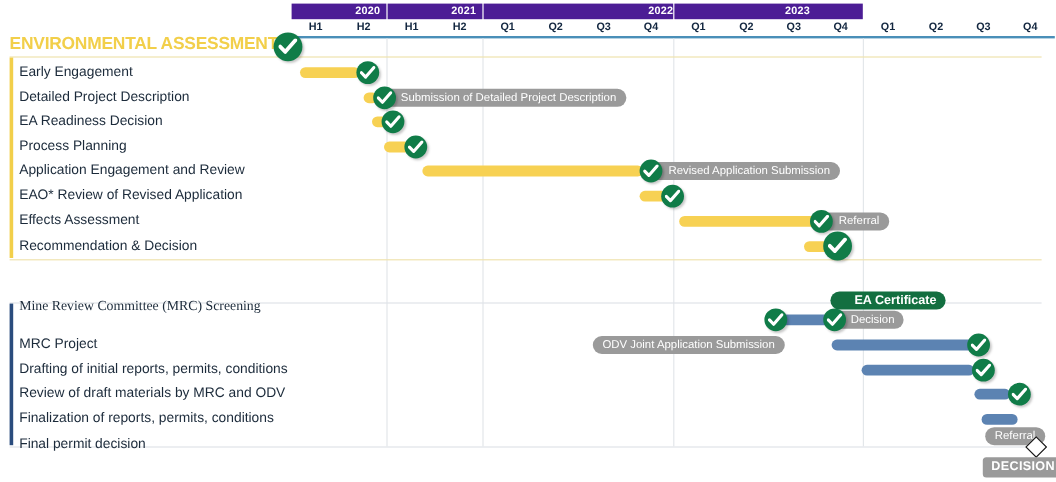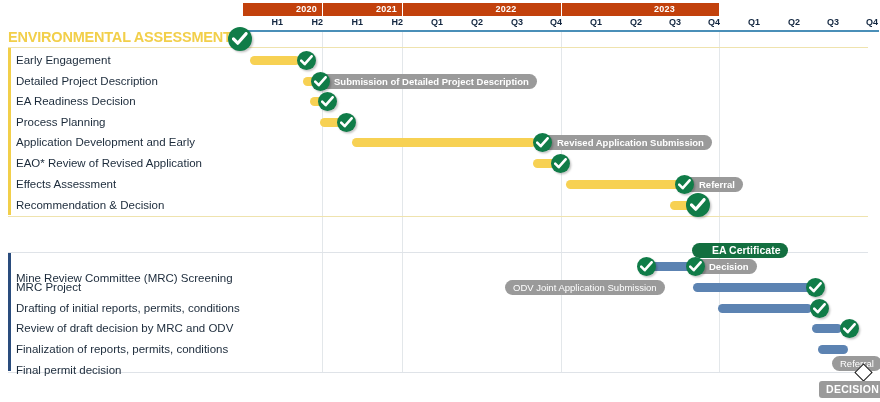--- a/index.html
+++ b/index.html
@@ -13,32 +13,32 @@
   #chart {
     position: relative;
     width: 880px; height: 402px;
     background: #ffffff;
   }
 
   
   .tl-years { position: absolute; left: 243px; top: 3px; height: 13px; width: 635px; }
   .yr {
     position: absolute; top: 0; height: 13px;
-    background: #c2410c;
+    background: #4c1d95;
     color: #ffffff;
     font-size: 9px; font-weight: bold;
     line-height: 13px; text-align: center;
     letter-spacing: .2px;
     padding-left: 48px;
   }
   .tl-periods { position: absolute; left: 243px; top: 16px; height: 14px; width: 635px; }
   .pd {
     position: absolute; top: 0; height: 16px;
     color: #12263f; font-size: 9px; font-weight: bold;
-    line-height: 13px; text-align: right;
+    line-height: 13px; text-align: center;
   }
   .tl-rule {
     position: absolute; left: 243px; top: 30px; width: 636px; height: 2px;
     background: #4a8fb8;
   }
 
   
   .vgrid { position: absolute; top: 31px; width: 1px; background: #e3e7ea; }
 
   
@@ -90,23 +90,23 @@
   .check-lg svg { left: 4px; top: 4.5px; transform: scale(1.22); transform-origin: 0 0; }
 
   
   .pill {
     position: absolute; top: 3px; height: 15px;
     border-radius: 8px;
     padding: 0 8px 0 16px;
     font-size: 9.5px; line-height: 15px;
     white-space: nowrap;
   }
-  .pill-grey { background: #9a9a9a; color: #ffffff; font-weight: bold; }
+  .pill-grey { background: #9a9a9a; color: #ffffff; }
   .pill-green { background: #136f40; color: #ffffff; font-weight: bold; font-size: 10.5px; padding-left: 20px; }
-  .pill-plain { background: #9a9a9a; color: #ffffff; padding: 0 8px; margin-left: 11px; }
+  .pill-plain { background: #9a9a9a; color: #ffffff; padding: 0 8px; }
 
   
   .diamond {
     position: absolute;
     width: 13px; height: 13px;
     border: 1.6px solid #1b1b1b;
     background: #ffffff;
     transform: rotate(45deg);
   }
   .decision-pill {
@@ -123,21 +123,21 @@
   }
 </style>
 </head>
 <body>
 
 <div id="chart">
 
   <div class="tl-years" id="tl-years">
       <div class="yr" style="left: 0px; width: 79px;">2020</div>
       <div class="yr" style="left: 80px; width: 79px;">2021</div>
-      <div class="yr" style="left: 160px; width: 158px;">2022</div>
+      <div class="yr" style="left: 160px; width: 158px; text-align: right;">2022</div>
       <div class="yr" style="left: 319px; width: 157px;">2023</div>
     </div>
   <div class="tl-periods" id="tl-periods">
       <div class="pd" style="left: 0px; width: 40px;">H1</div>
       <div class="pd" style="left: 40px; width: 40px;">H2</div>
       <div class="pd" style="left: 80px; width: 40px;">H1</div>
       <div class="pd" style="left: 120px; width: 40px;">H2</div>
       <div class="pd" style="left: 160px; width: 40px;">Q1</div>
       <div class="pd" style="left: 200px; width: 40px;">Q2</div>
       <div class="pd" style="left: 240px; width: 40px;">Q3</div>
@@ -176,42 +176,42 @@
       <div class="row" style="top: 71px;">
         <div class="row-label">Detailed Project Description</div>
       </div>
       <div class="row" style="top: 91px;">
         <div class="row-label">EA Readiness Decision</div>
       </div>
       <div class="row" style="top: 112px;">
         <div class="row-label">Process Planning</div>
       </div>
       <div class="row" style="top: 132px;">
-        <div class="row-label">Application Development and Early</div>
+        <div class="row-label">Application Engagement and Review</div>
       </div>
       <div class="row" style="top: 153px;">
         <div class="row-label">EAO* Review of Revised Application</div>
       </div>
       <div class="row" style="top: 174px;">
         <div class="row-label">Effects Assessment</div>
       </div>
       <div class="row" style="top: 195px;">
         <div class="row-label">Recommendation &amp; Decision</div>
       </div>
-      <div class="row" style="top: 268px;">
+      <div class="row" style="top: 245px; font-family: Liberation Serif, serif;">
         <div class="row-label">Mine Review Committee (MRC) Screening</div>
       </div>
       <div class="row" style="top: 277px;">
         <div class="row-label">MRC Project</div>
       </div>
       <div class="row" style="top: 298px;">
         <div class="row-label">Drafting of initial reports, permits, conditions</div>
       </div>
       <div class="row" style="top: 318px;">
-        <div class="row-label">Review of draft decision by MRC and ODV</div>
+        <div class="row-label">Review of draft materials by MRC and ODV</div>
       </div>
       <div class="row" style="top: 339px;">
         <div class="row-label">Finalization of reports, permits, conditions</div>
       </div>
       <div class="row" style="top: 360px;">
         <div class="row-label">Final permit decision</div>
       </div>
     </div>
   <div id="bars">
       <div class="bar bar-ea" style="left: 250px; width: 50px; top: 56px;"></div>

